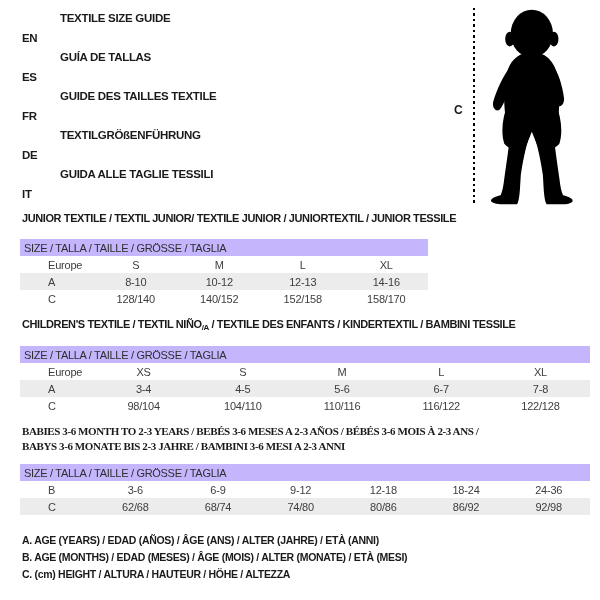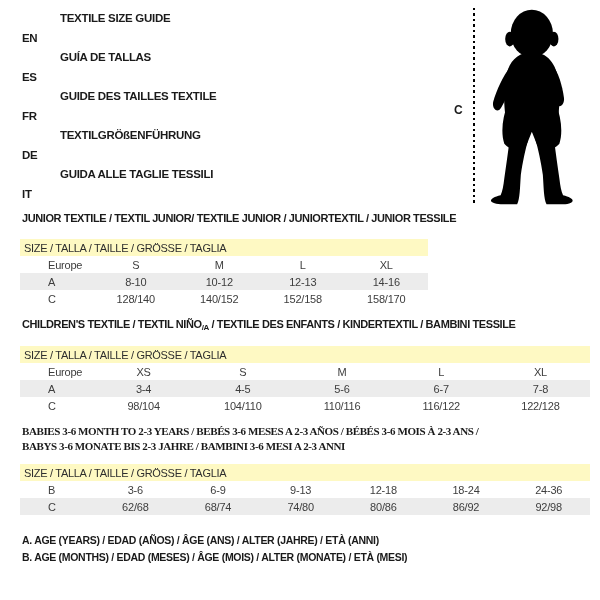--- a/index.html
+++ b/index.html
@@ -28,21 +28,21 @@
   
   .section-title {
     position:absolute; left:22px;
     font-weight:bold; font-size:11px; letter-spacing:-0.4px; line-height:15px;
     white-space:nowrap;
   }
   .sub { font-size:8px; vertical-align:-2px; }
 
   .tbl { position:absolute; left:20px; }
   .tbl-bar {
-    height:17px; background:#fef9c3;
+    height:17px; background:#c4b5fd;
     display:flex; align-items:center; padding-left:4px;
     font-size:11px; color:#2e2e2e; letter-spacing:-0.3px;
   }
   .tbl-row { height:17px; display:flex; align-items:center; font-size:11px; color:#3d3d3d; letter-spacing:-0.2px; }
   .tbl-row.alt { background:#ececec; }
   .cell-label { width:50px; padding-left:4px;margin-left:24px; }
   .cell { flex:1; text-align:center; }
 
   .t1 { width:408px; }
   .t2, .t3 { width:570px; }
@@ -154,32 +154,33 @@
 <div class="section-title t3-title">
   <div>BABIES 3-6 MONTH TO 2-3 YEARS / BEBÉS 3-6 MESES A 2-3 AÑOS / BÉBÉS 3-6 MOIS À 2-3 ANS /</div>
   <div>BABYS 3-6 MONATE BIS 2-3 JAHRE / BAMBINI 3-6 MESI A 2-3 ANNI</div>
 </div>
 <div class="tbl t3 t3-tbl">
   <div class="tbl-bar">SIZE / TALLA / TAILLE / GRÖSSE / TAGLIA</div>
   <div class="tbl-row">
     <span class="cell-label">B</span>
     <span class="cell">3-6</span>
     <span class="cell">6-9</span>
-    <span class="cell">9-13</span>
+    <span class="cell">9-12</span>
     <span class="cell">12-18</span>
     <span class="cell">18-24</span>
     <span class="cell">24-36</span>
   </div>
   <div class="tbl-row alt">
     <span class="cell-label">C</span>
     <span class="cell">62/68</span>
     <span class="cell">68/74</span>
     <span class="cell">74/80</span>
     <span class="cell">80/86</span>
     <span class="cell">86/92</span>
     <span class="cell">92/98</span>
   </div>
 </div>
 
 <div class="notes">
   <div class="note">A. AGE (YEARS) / EDAD (AÑOS) / ÂGE (ANS) / ALTER (JAHRE) / ETÀ (ANNI)</div>
   <div class="note">B. AGE (MONTHS) / EDAD (MESES) / ÂGE (MOIS) / ALTER (MONATE) / ETÀ (MESI)</div>
+  <div class="note">C. (cm) HEIGHT / ALTURA / HAUTEUR / HÖHE / ALTEZZA</div>
 </div>
 
 </body></html>

